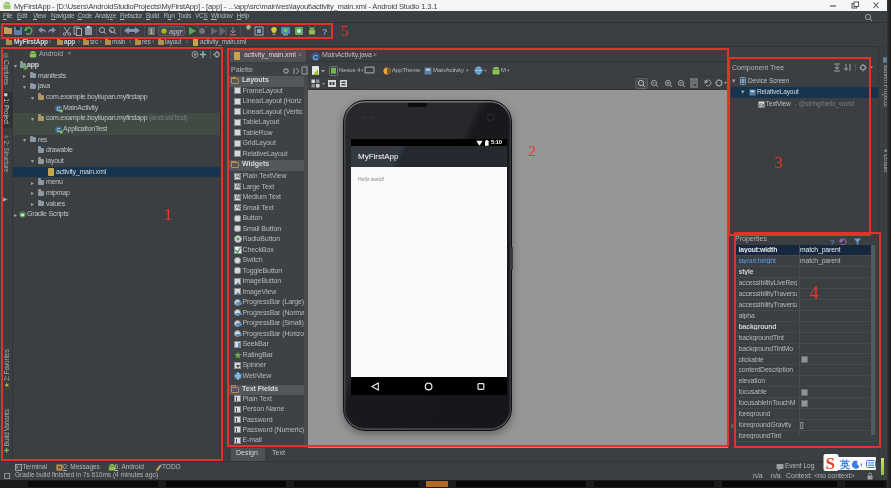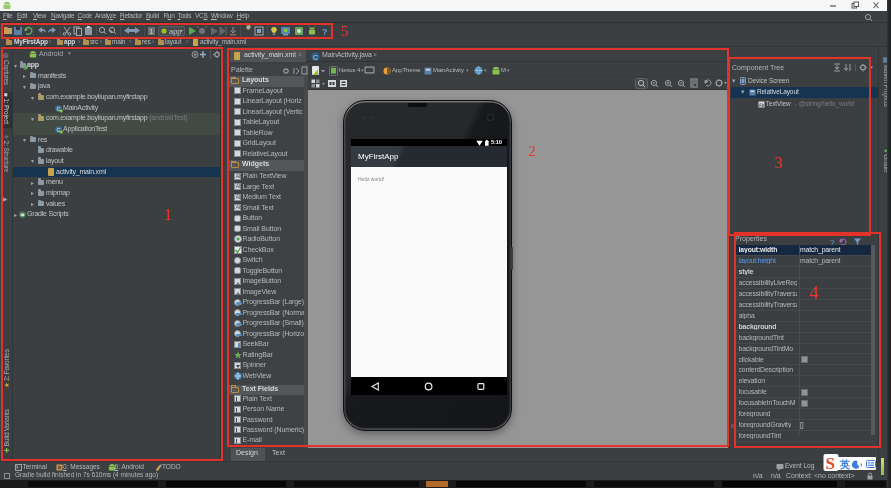--- a/index.html
+++ b/index.html
@@ -127,20 +127,21 @@
     <svg style="position:absolute;left:3px;top:1px;" width="8" height="9" viewBox="0 0 8 9">
       <path d="M0.5 3.5 h7 v3.5 a1 1 0 0 1 -1 1 h-5 a1 1 0 0 1 -1-1 z" fill="#97c96e"></path>
       <path d="M0.7 3 a3.5 3.5 0 0 1 6.6 0 z" fill="#97c96e"></path>
     </svg>
     <svg style="position:absolute;left:810px;top:1px;" width="72" height="9" viewBox="0 0 72 9">
       <line x1="20" y1="5" x2="26" y2="5" stroke="#555" stroke-width="1.2"></line>
       <rect x="42" y="2.5" width="4.5" height="4.5" fill="none" stroke="#555" stroke-width="1"></rect>
       <rect x="44" y="1" width="4.5" height="4.5" fill="#fff" stroke="#555" stroke-width="1"></rect>
       <path d="M63.5 1.5 l5 5.5 M68.5 1.5 l-5 5.5" stroke="#555" stroke-width="1.1"></path>
     </svg>
+    <span class="ttext">MyFirstApp - [D:\Users\AndroidStudioProjects\MyFirstApp] - [app] - ...\app\src\main\res\layout\activity_main.xml - Android Studio 1.3.1</span>
   </div>
 <div class="abs" id="menubar">
   <span class="mitem" style="left:3px;"><u>F</u>ile</span>
   <span class="mitem" style="left:17px;"><u>E</u>dit</span>
   <span class="mitem" style="left:33px;"><u>V</u>iew</span>
   <span class="mitem" style="left:51px;"><u>N</u>avigate</span>
   <span class="mitem" style="left:77.5px;"><u>C</u>ode</span>
   <span class="mitem" style="left:95px;">Analy<u>z</u>e</span>
   <span class="mitem" style="left:120px;"><u>R</u>efactor</span>
   <span class="mitem" style="left:146px;"><u>B</u>uild</span>

